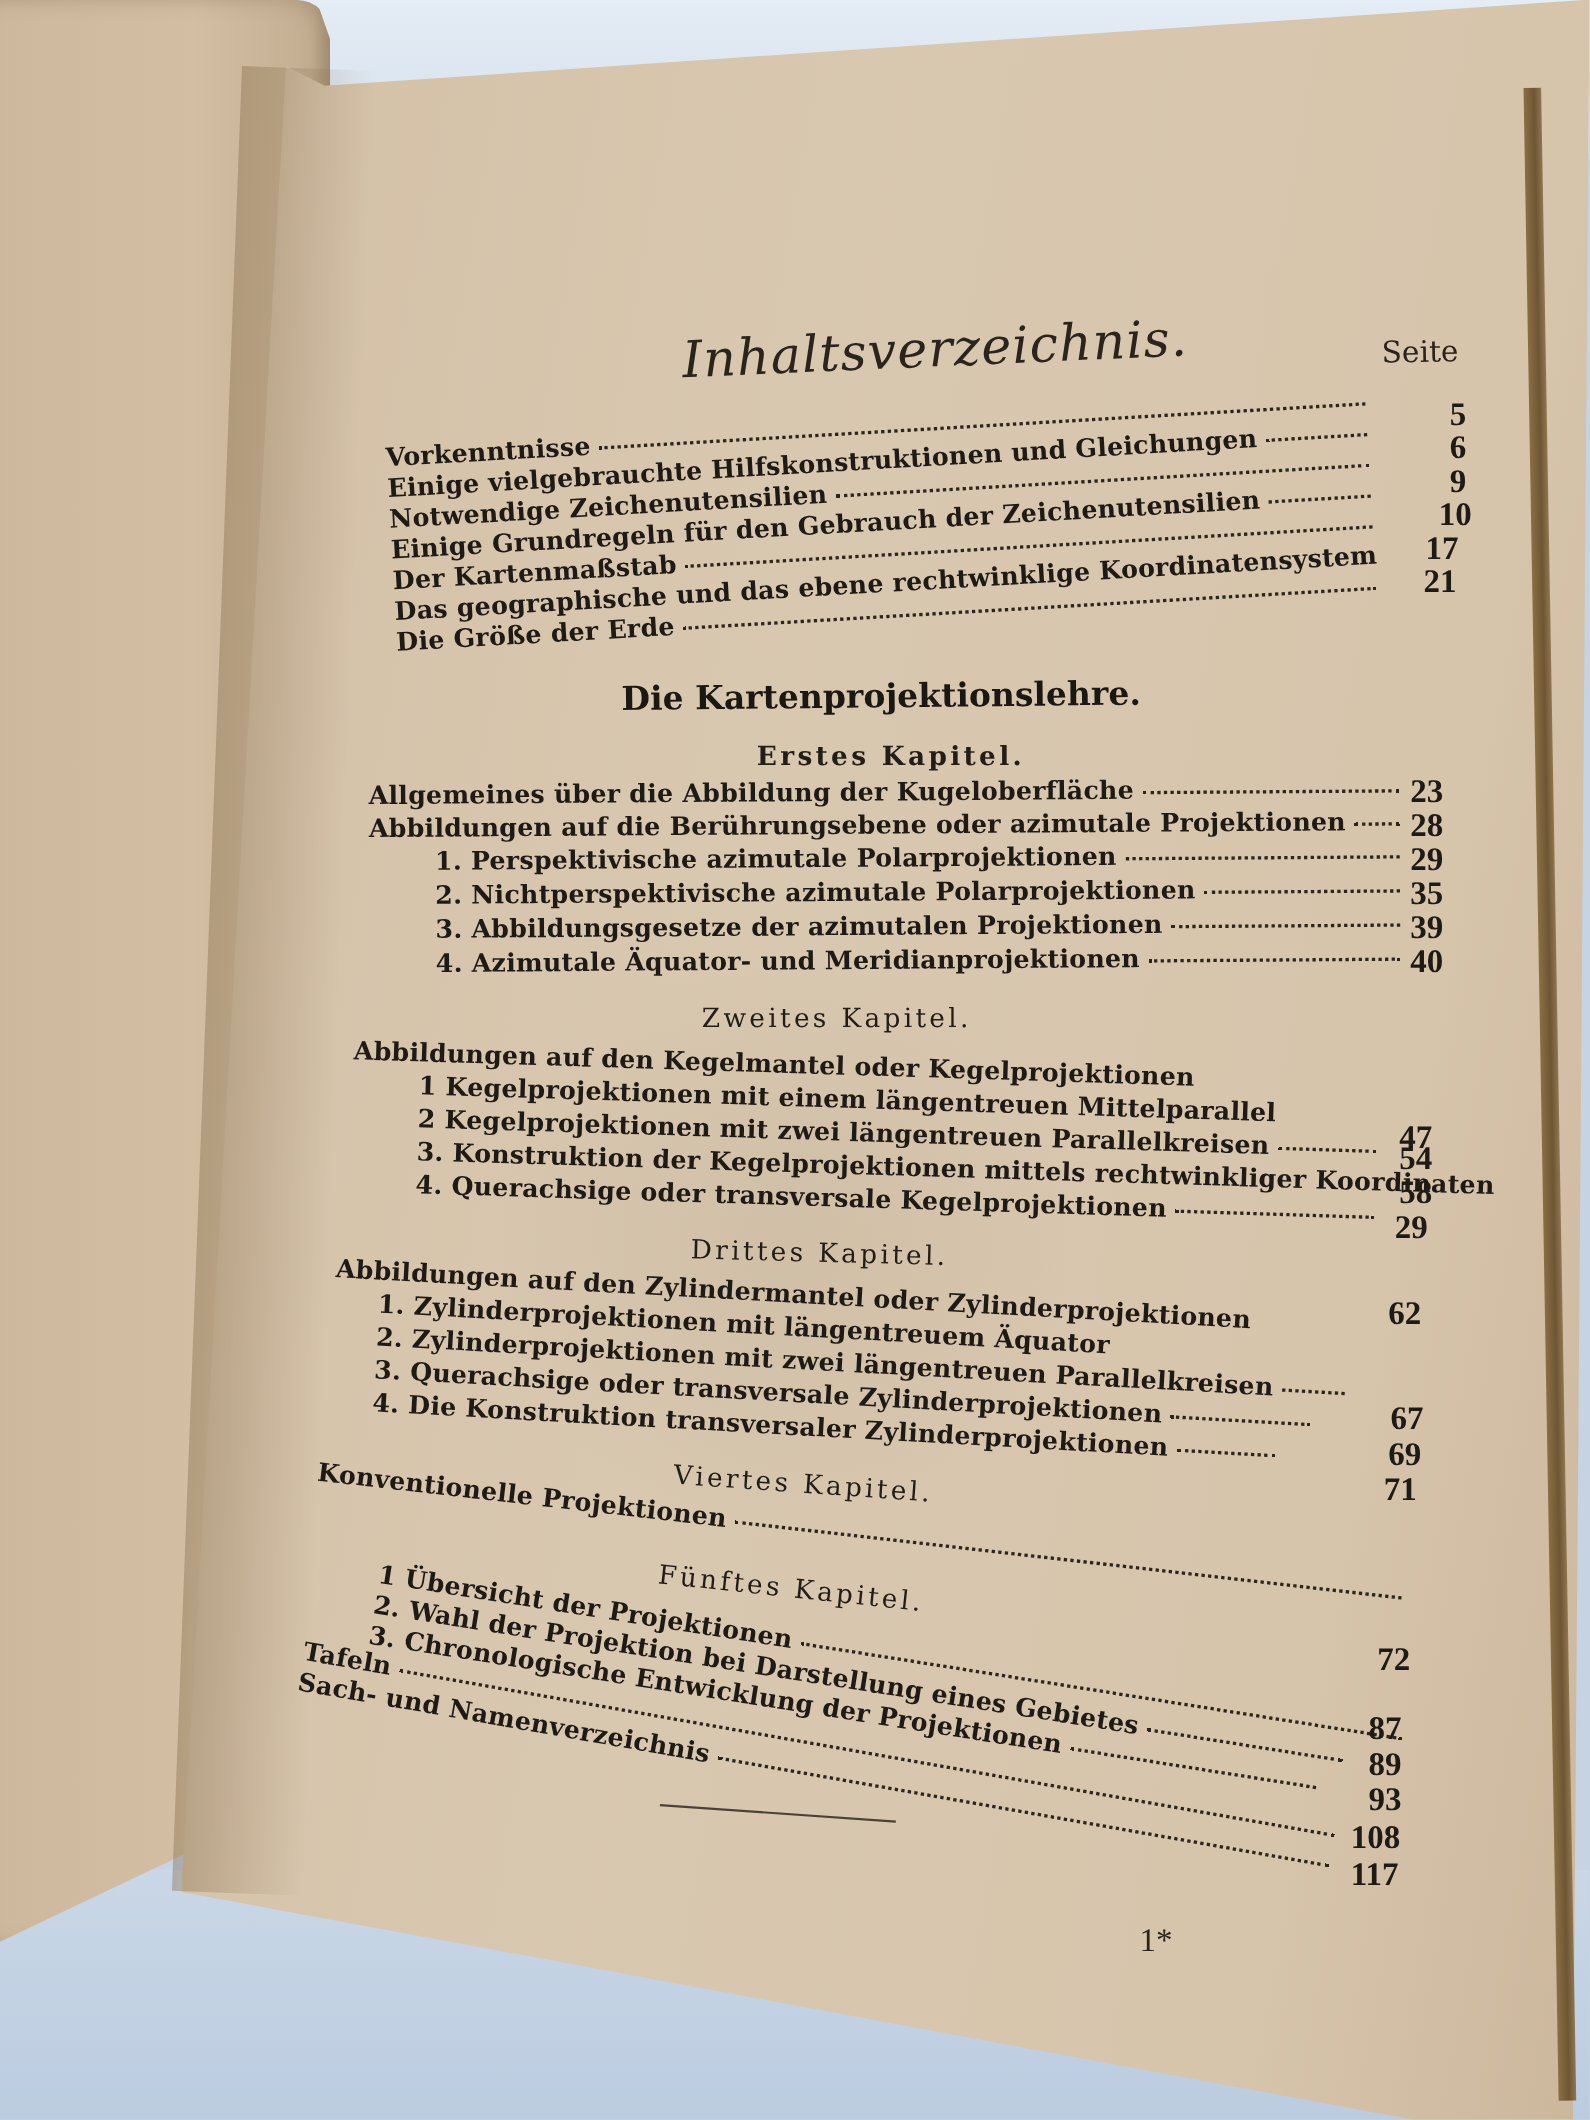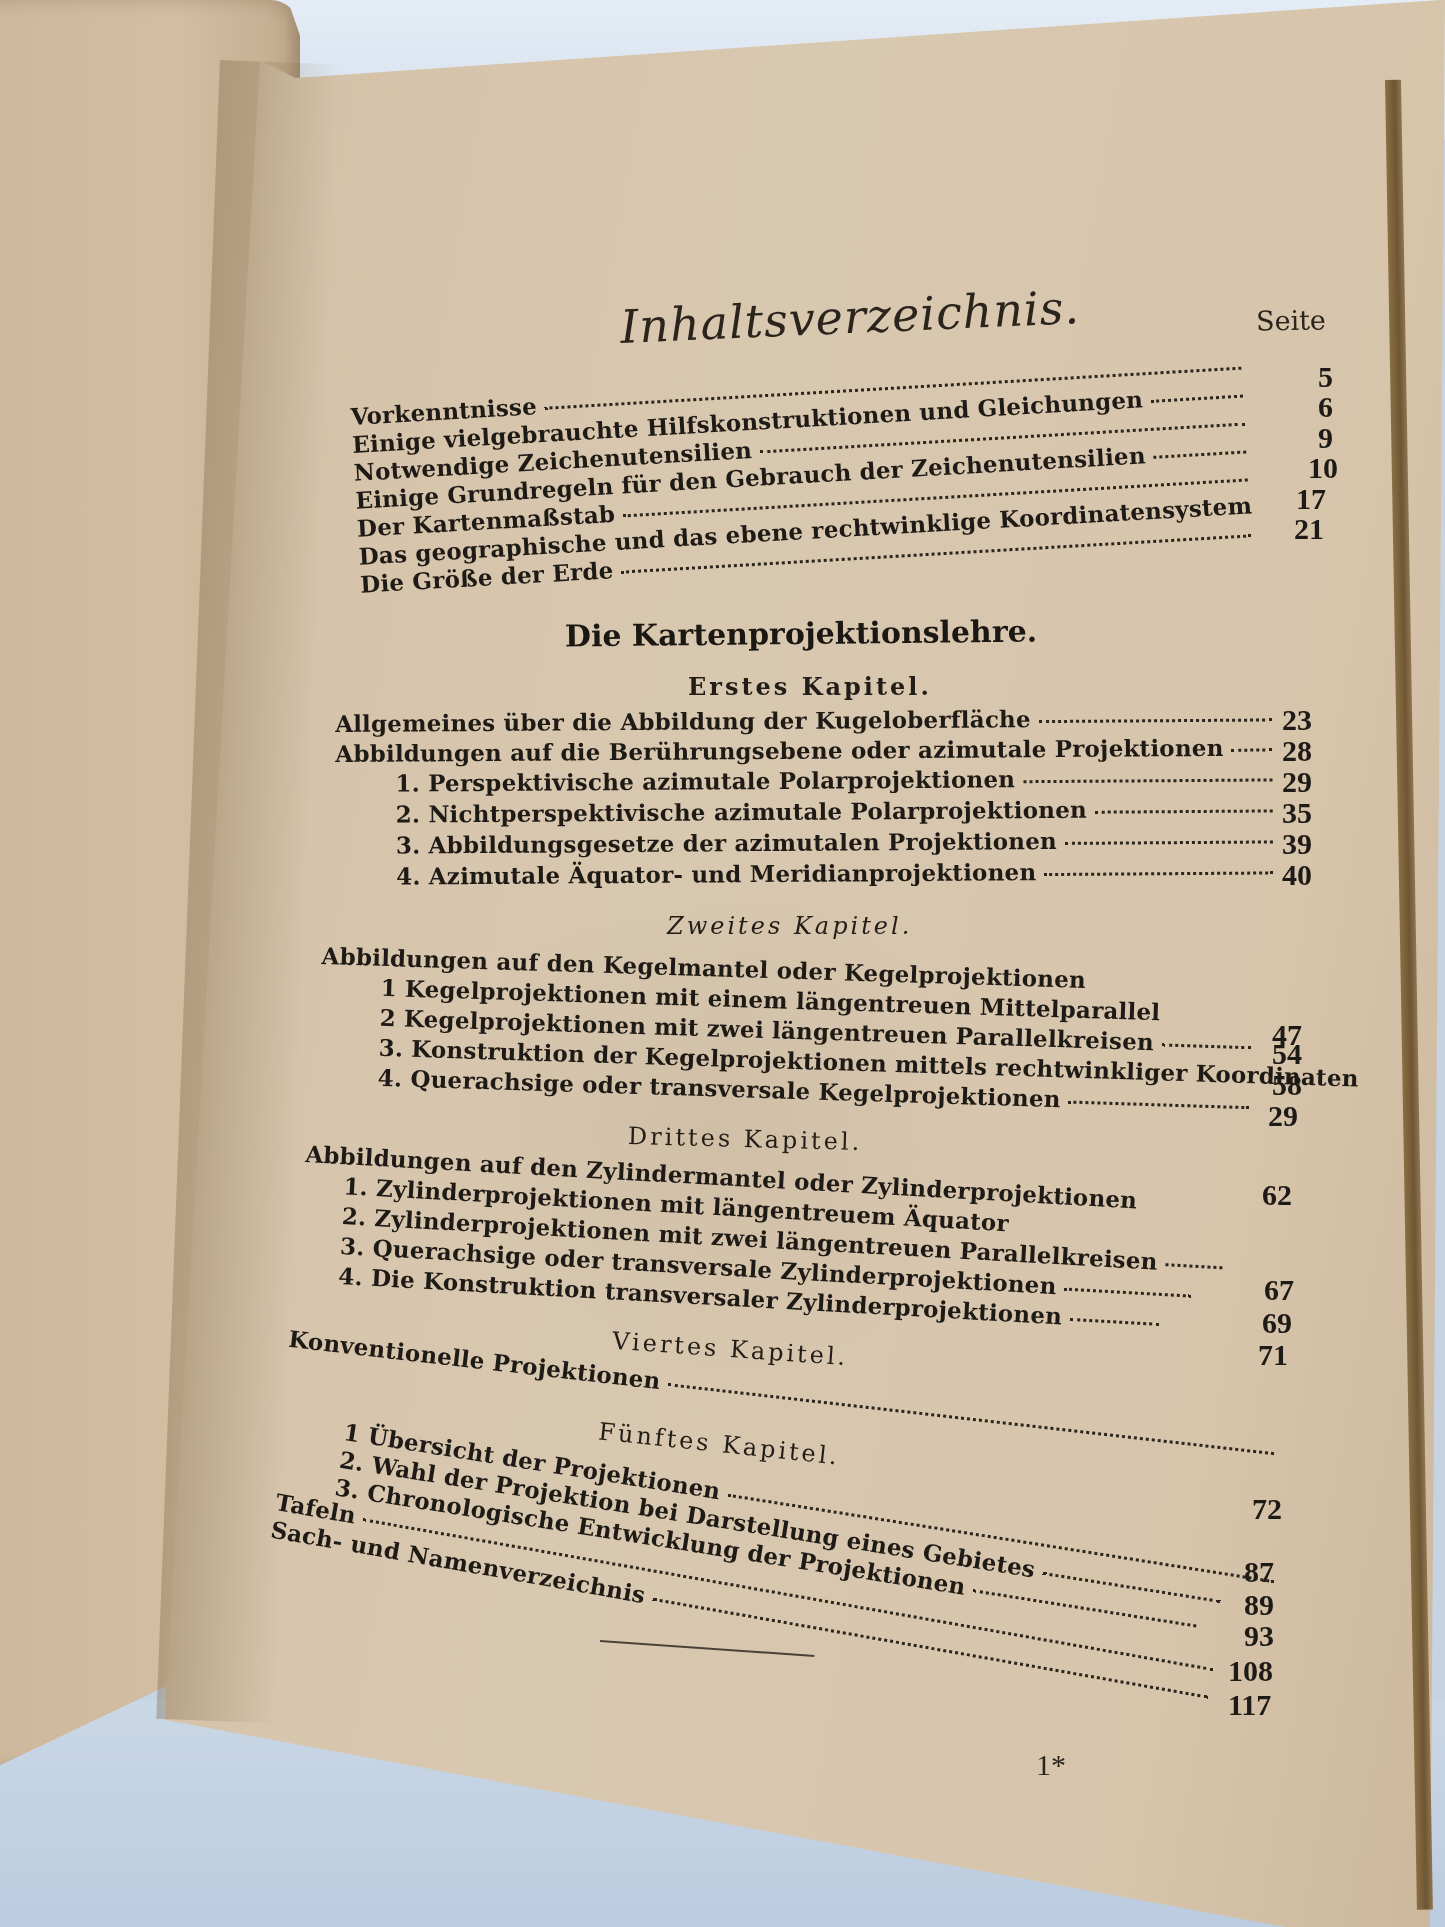--- a/index.html
+++ b/index.html
@@ -173,21 +173,21 @@
       <span class="dots"></span>
     </div>
   </div>
   <span class="page-num" style="left:1282px; top:703px;">23</span>
   <span class="page-num" style="left:1282px; top:734px;">28</span>
   <span class="page-num" style="left:1282px; top:765px;">29</span>
   <span class="page-num" style="left:1282px; top:796px;">35</span>
   <span class="page-num" style="left:1282px; top:827px;">39</span>
   <span class="page-num" style="left:1282px; top:858px;">40</span>
 
-  <div class="chapter" style="left:667px; top:912px;font-style:italic;">Zweites Kapitel.</div>
+  <div class="chapter" style="left:638px; top:912px;">Zweites Kapitel.</div>
   <div class="block" style="left:322px; top:944px; transform: rotate(1.8deg);">
     <div class="toc-row" style="left:0; top:0;">
       <span class="label">Abbildungen auf den Kegelmantel oder Kegelprojektionen</span>
     </div>
     <div class="toc-row" style="left:60px; top:30px;">
       <span class="label">1 Kegelprojektionen mit einem längentreuen Mittelparallel</span>
     </div>
     <div class="toc-row" style="left:60px; top:60px; width:880px;">
       <span class="label">2 Kegelprojektionen mit zwei längentreuen Parallelkreisen</span>
       <span class="dots"></span>

